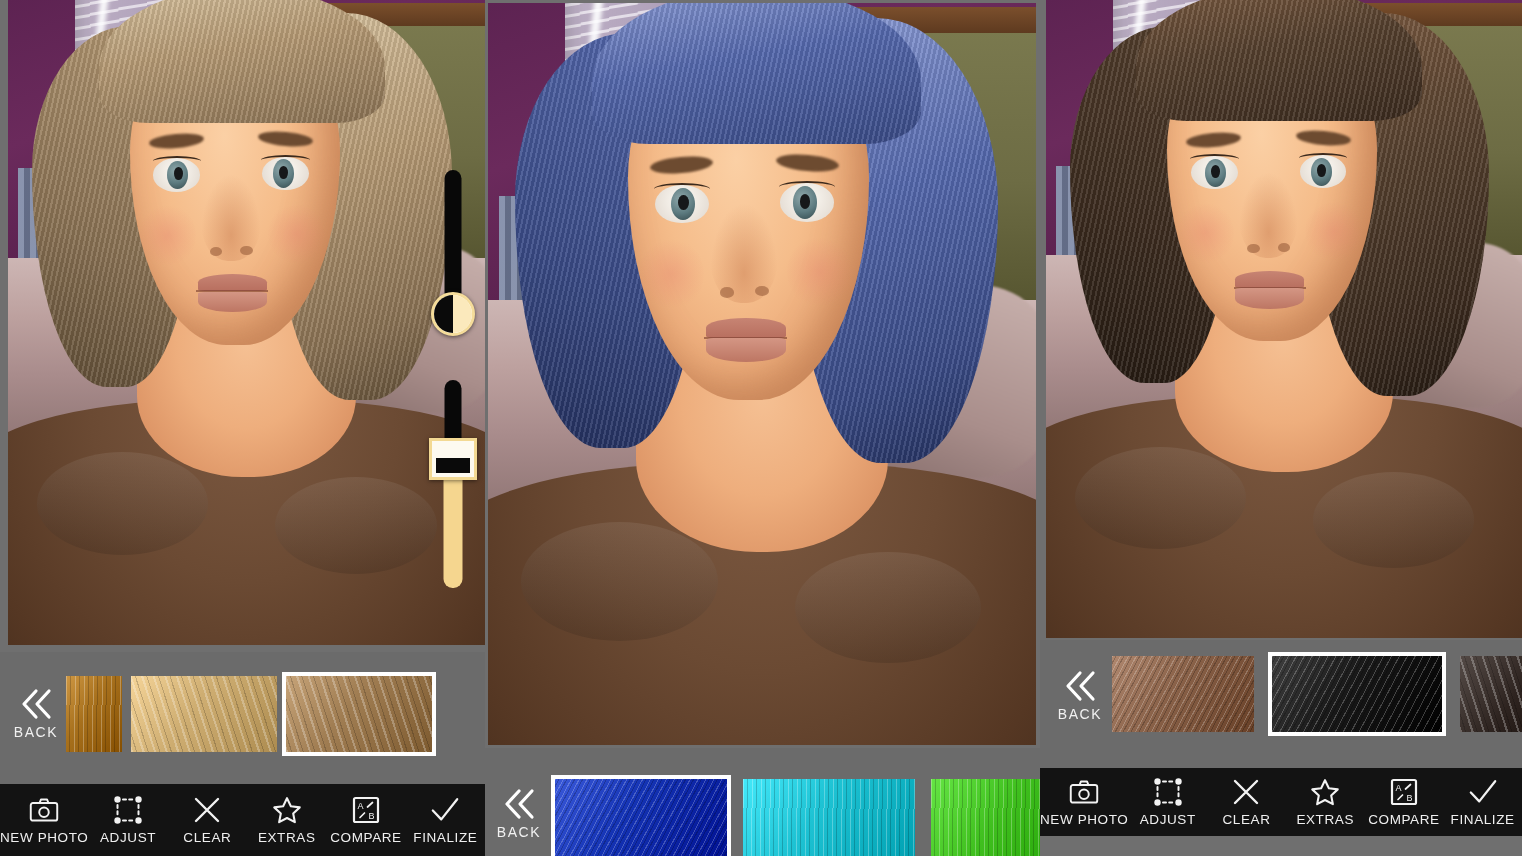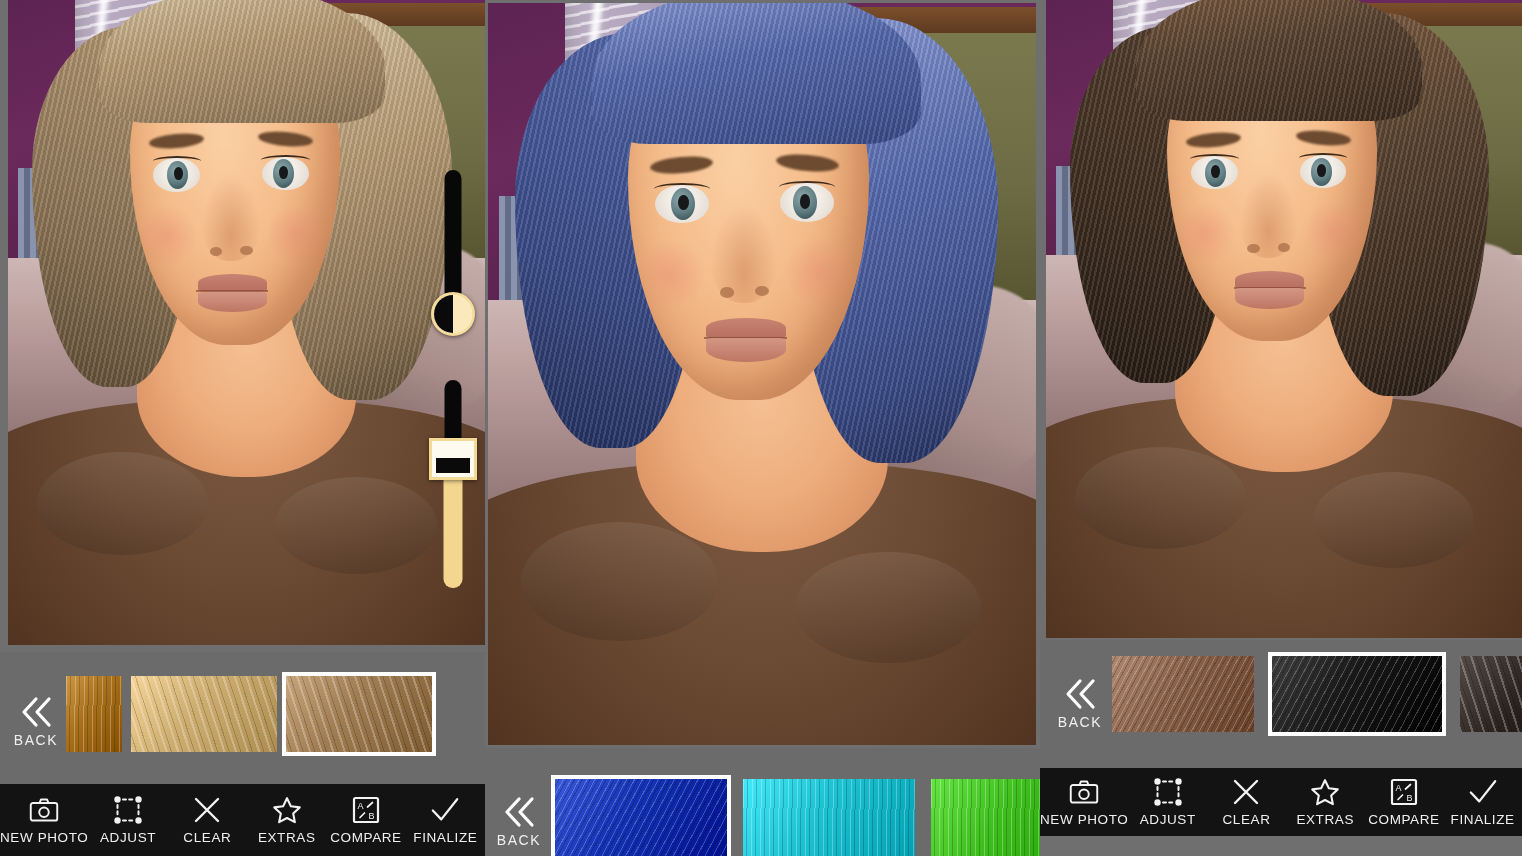--- a/index.html
+++ b/index.html
@@ -159,21 +159,21 @@
   .slider-fill {
     position:absolute; left:50%; transform:translateX(-50%);
     width:19px; border-radius:0 0 9px 9px;
     background:#f5d68f;
   }
 
   
   .strip { position:absolute; background:#6b6b6b; }
   .back-btn {
     position:absolute; display:flex; flex-direction:column;
-    align-items:center; justify-content:flex-end; color:#fff;
+    align-items:center; justify-content:center; color:#fff;
   }
   .chev { width:40px; height:34px; }
   .back-label { font-size:14px; letter-spacing:1.6px; margin-top:3px; color:#f1f1f1; }
 
   .sw-row { position:absolute; display:flex; align-items:center; }
   .sw {
     position:relative; flex:0 0 auto; overflow:hidden;
     background-color:#8a6a3a;
   }
   .sw.sel { outline:4px solid #ffffff; outline-offset:0; z-index:2; }

